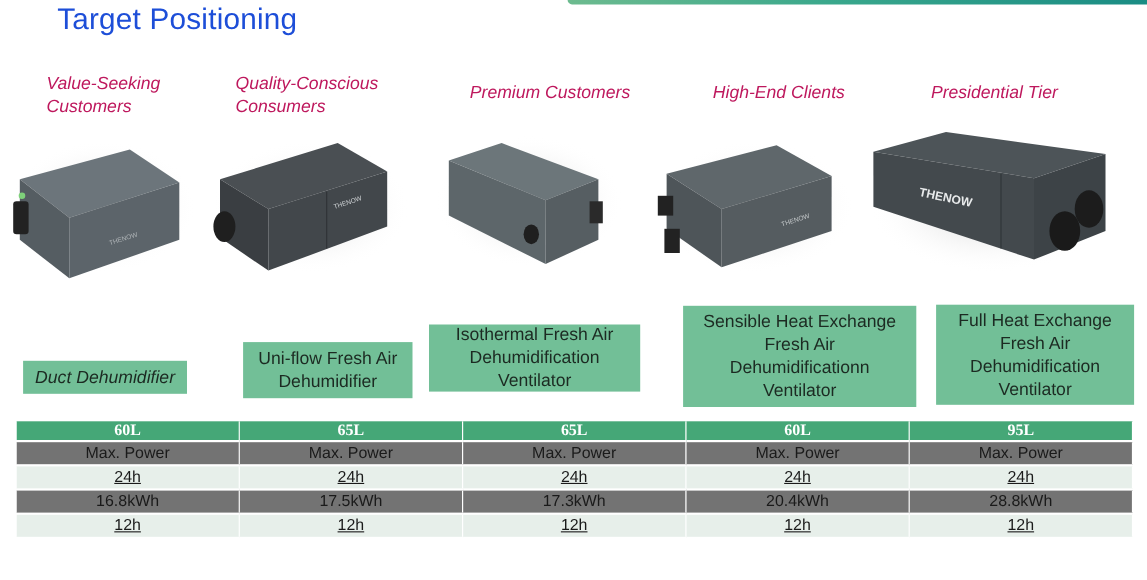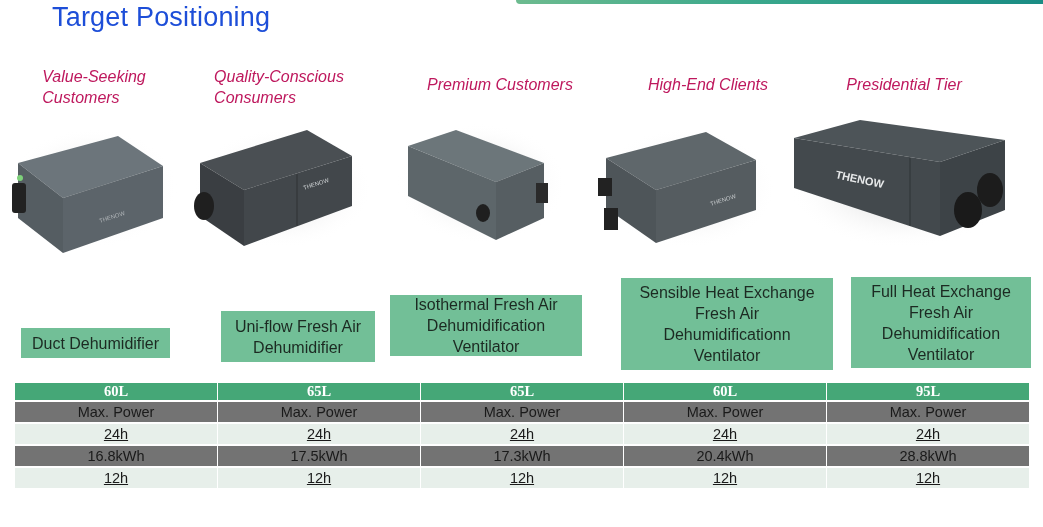--- a/index.html
+++ b/index.html
@@ -137,21 +137,21 @@
     <polygon points="4,20 70,2 215,22 150,44" fill="#4d5458"></polygon>
     <polygon points="4,20 150,44 150,118 4,70" fill="#43494d"></polygon>
     <polygon points="150,44 215,22 215,92 150,118" fill="#3d4347"></polygon>
     <line x1="120" y1="40" x2="120" y2="108" stroke="#2f3437" stroke-width="1"></line>
     <ellipse cx="178" cy="92" rx="14" ry="18" fill="#1a1a1a"></ellipse>
     <ellipse cx="200" cy="72" rx="13" ry="17" fill="#1c1c1c"></ellipse>
     <text x="45" y="60" font-size="11" font-weight="bold" fill="#e8eaeb" transform="rotate(12 45 60)" font-family="Liberation Sans, sans-serif">THENOW</text>
   </svg>
 </div>
 
-<div class="typebox" style="left:21px;top:328px;width:149px;height:30px;">
+<div class="typebox" style="left:21px;top:328px;width:149px;height:30px;font-style:italic;">
     <span style="white-space:pre-line;">Duct Dehumidifier</span>
   </div>
 <div class="typebox" style="left:221px;top:311px;width:154px;height:51px;">
     <span style="white-space:pre-line;">Uni-flow Fresh Air
 Dehumidifier</span>
   </div>
 <div class="typebox" style="left:390px;top:295px;width:192px;height:61px;">
     <span style="white-space:pre-line;">Isothermal Fresh Air
 Dehumidification
 Ventilator</span>

